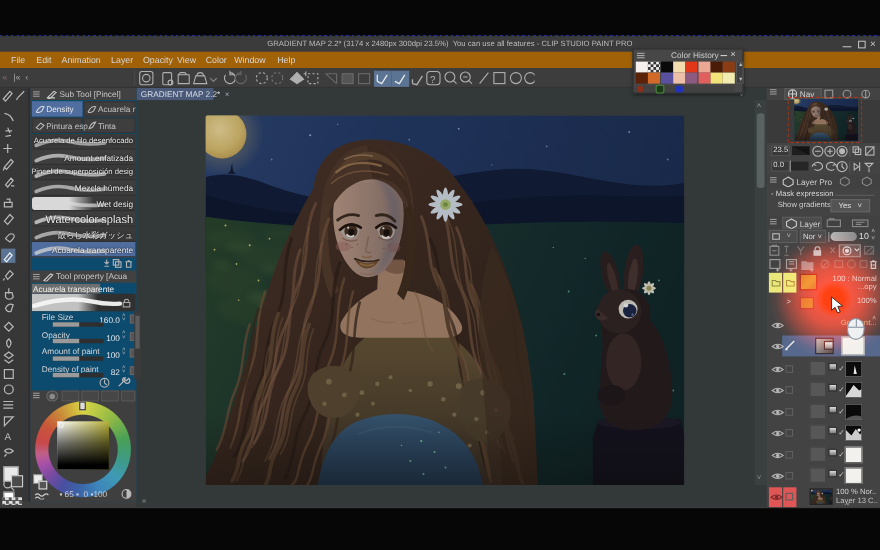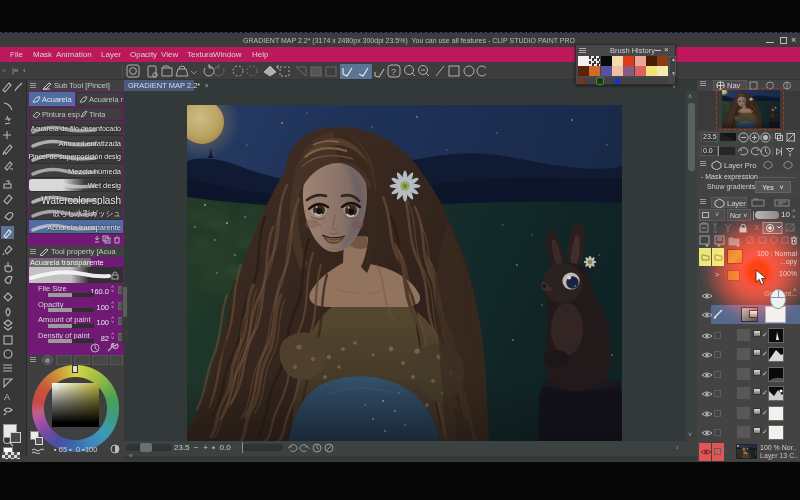--- a/index.html
+++ b/index.html
@@ -15,28 +15,28 @@
 <div class="ab" style="left:0;top:32px;width:800px;height:1px;background:repeating-linear-gradient(90deg,#2a38b8 0 2px,#15161c 2px 5px)"></div>
 <div class="ab" style="left:797px;top:33px;width:2px;height:428px;background:repeating-linear-gradient(180deg,#2a38b8 0 2px,#20222a 2px 5px)"></div>
 
 <div class="ab" style="left:0;top:33px;width:800px;height:14px;background:#3b3b3b">
  <div class="ab tiny" style="left:243px;top:4px;color:#bdbdbd;font-size:7px">GRADIENT MAP 2.2* (3174 x 2480px 300dpi 23.5%)&nbsp; You can use all features - CLIP STUDIO PAINT PRO</div>
  <div class="ab" style="left:766px;top:9px;width:8px;height:1px;background:#bbb"></div>
  <div class="ab" style="left:780px;top:4px;width:7px;height:7px;border:1px solid #bbb"></div>
  <div class="ab" style="left:791px;top:3px;color:#ccc;font-size:9px;line-height:8px">×</div>
 </div>
 
-<div class="ab" style="left:0;top:47px;width:800px;height:15px;background:#be185d">
+<div class="ab" style="left:0;top:47px;width:800px;height:15px;background:#a16207">
  <div class="ab" style="left:10px;top:3px;font-size:8px;color:#d4d4d4">File</div>
- <div class="ab" style="left:33px;top:3px;font-size:8px;color:#d4d4d4">Mask</div>
+ <div class="ab" style="left:33px;top:3px;font-size:8px;color:#d4d4d4">Edit</div>
  <div class="ab" style="left:56px;top:3px;font-size:8px;color:#d4d4d4">Animation</div>
  <div class="ab" style="left:101px;top:3px;font-size:8px;color:#d4d4d4">Layer</div>
  <div class="ab" style="left:130px;top:3px;font-size:8px;color:#d4d4d4">Opacity</div>
  <div class="ab" style="left:161px;top:3px;font-size:8px;color:#d4d4d4">View</div>
- <div class="ab" style="left:187px;top:3px;font-size:8px;color:#d4d4d4">Textura</div>
+ <div class="ab" style="left:187px;top:3px;font-size:8px;color:#d4d4d4">Color</div>
  <div class="ab" style="left:213px;top:3px;font-size:8px;color:#d4d4d4">Window</div>
  <div class="ab" style="left:252px;top:3px;font-size:8px;color:#d4d4d4">Help</div>
 </div>
 
 <div class="ab" id="toolbar" style="left:0;top:62px;width:800px;height:18px;background:#3d3d3d;border-bottom:1px solid #333">
  <div class="ab icon tiny" style="left:2px;top:4px;color:#8d6a6a">«</div>
  <div class="ab icon tiny" style="left:12px;top:4px">|«&nbsp; ‹</div>
  <div class="ab" style="left:122px;top:2px;width:1px;height:14px;background:#4a4a4a"></div>
  <svg class="ab" style="left:126px;top:2px" width="360" height="15" viewBox="0 0 360 15">
   <g stroke="#b0b0b0" fill="none" stroke-width="1">
@@ -121,38 +121,38 @@
           <path d="M10 363 l3 3"></path>
   </g>
  </svg>
 
  <div class="ab" style="left:3px;top:344px;width:14px;height:14px;background:#e9e9e9;border:1px solid #999"></div>
  <div class="ab" style="left:10px;top:352px;width:11px;height:11px;background:#4a4a4a;border:1px solid #cfcfcf"></div>
  <div class="ab" style="left:3px;top:367px;width:10px;height:8px;background:#fff;border:1px solid #888"></div>
  <div class="ab" style="left:2px;top:372px;width:18px;height:7px;background:repeating-conic-gradient(#ddd 0 25%,#555 0 50%) 0 0/6px 6px"></div>
 </div>
 
-<div class="ab" style="left:28px;top:80px;width:96px;height:376px;background:#701a75">
+<div class="ab" style="left:28px;top:80px;width:96px;height:376px;background:#0c4a6e">
 
  <div class="ab" style="left:0;top:0;width:96px;height:11px;background:#414141">
   <div class="ab" style="left:2px;top:3px;width:6px;height:1px;background:#999;box-shadow:0 2px 0 #999,0 4px 0 #999"></div>
   <svg class="ab" style="left:14px;top:1px" width="10" height="9">
           <path d="M1 8 l6 -6 2 1 -6 6 z M1 8 h7" stroke="#ccc" fill="none"></path>
         </svg>
   <div class="ab" style="left:26px;top:1px;font-size:7.5px;color:#c6c6c6">Sub Tool [Pincel]</div>
  </div>
 
  <div class="ab" style="left:1px;top:12px;width:46px;height:14px;background:#4f6d9e"></div>
  <div class="ab" style="left:48px;top:12px;width:47px;height:14px;background:#3e3e3e;border:1px solid #353535"></div>
  <div class="ab" style="left:1px;top:27px;width:46px;height:14px;background:#3e3e3e;border:1px solid #353535"></div>
  <div class="ab" style="left:48px;top:27px;width:47px;height:14px;background:#3e3e3e;border:1px solid #353535"></div>
  <svg class="ab" style="left:4px;top:15px" width="9" height="8">
         <path d="M1 7 q3 -6 7 -5 l-2 4 q-3 2 -5 1" stroke="#ddd" fill="none"></path>
       </svg>
- <div class="ab" style="left:14px;top:15px;font-size:7.5px;color:#e8e8e8">Acuarela</div>
+ <div class="ab" style="left:14px;top:15px;font-size:7.5px;color:#e8e8e8">Density</div>
  <svg class="ab" style="left:51px;top:15px" width="9" height="8">
         <path d="M1 7 q3 -6 7 -5 l-2 4 q-3 2 -5 1" stroke="#bbb" fill="none"></path>
       </svg>
  <div class="ab" style="left:61px;top:15px;font-size:7.5px;color:#c2c2c2">Acuarela r</div>
  <svg class="ab" style="left:4px;top:30px" width="9" height="8">
         <path d="M1 6 l4 -4 3 2 -4 4 z" stroke="#bbb" fill="none"></path>
       </svg>
  <div class="ab" style="left:14px;top:30px;font-size:7.5px;color:#c2c2c2">Pintura esp</div>
  <svg class="ab" style="left:51px;top:30px" width="9" height="8">
         <path d="M2 7 q2 -6 6 -6 l-3 5 z" stroke="#bbb" fill="none"></path>
@@ -628,38 +628,20 @@
   <rect y="270" width="435" height="66" fill="url(#fade)"></rect>
  </symbol>
  <use href="#painting" width="435" height="336"></use>
 </svg>
 
 <div class="ab" style="left:686px;top:91px;width:11px;height:350px;background:#3a4040">
  <div class="ab" style="left:2px;top:2px;color:#9a9a9a;font-size:7px">˄</div>
  <div class="ab" style="left:2px;top:12px;width:7px;height:68px;background:#5a6161;border-radius:3px"></div>
  <div class="ab" style="left:2px;top:340px;color:#9a9a9a;font-size:7px">˅</div>
 </div>
-<div class="ab" style="left:124px;top:441px;width:573px;height:15px;background:#3c4242">
- <div class="ab" style="left:2px;top:3px;width:46px;height:7px;background:#2e3434;border-radius:3px"></div>
- <div class="ab" style="left:16px;top:2px;width:12px;height:9px;background:#6a7070;border-radius:2px"></div>
- <div class="ab" style="left:50px;top:2px;font-size:8px;color:#c8c8c8">23.5&nbsp;&nbsp;−&nbsp;&nbsp;+&nbsp;&nbsp;▪&nbsp;&nbsp;0.0</div>
- <div class="ab" style="left:119px;top:3px;width:40px;height:7px;background:#2e3434;border-radius:3px"></div>
- <div class="ab" style="left:118px;top:1px;width:1px;height:11px;background:#8a8a8a"></div>
- <svg class="ab" style="left:164px;top:2px" width="46" height="10" viewBox="0 0 46 10">
-  <g stroke="#9a9a9a" fill="none">
-          <path d="M1.5 3.5 a4 3.4 0 1 1 1 4.2 m-1 -4.2 l-2 2.4 m2 -2.4 l2.4 0.8"></path>
-          <path d="M19.5 3.5 a4 3.4 0 1 0 -1 4.2 m1 -4.2 l2 2.4 m-2 -2.4 l-2.4 0.8"></path>
-          <circle cx="29" cy="5" r="4"></circle>
-          <path d="M29 2.2 v2.8 l1.8 1.6"></path>
-          <circle cx="41" cy="5" r="4"></circle>
-          <path d="M38.2 7.8 l5.6 -5.6"></path>
-        </g>
- </svg>
- <div class="ab" style="left:552px;top:2px;color:#9a9a9a;font-size:8px">›</div>
-</div>
 <div class="ab" style="left:124px;top:456px;width:573px;height:5px;background:#343a3a"></div>
 <div class="ab" style="left:129px;top:452px;color:#9a9a9a;font-size:7px">«</div>
 
 <div class="ab" style="left:672px;top:83px;color:#9a9a9a;font-size:7px">˅</div>
 <div class="ab" style="left:697px;top:80px;width:103px;height:381px;background:#434343">
 
  <div class="ab" style="left:3px;top:1px;width:6px;height:1px;background:#999;box-shadow:0 2px 0 #999,0 4px 0 #999"></div>
  <div class="ab" style="left:16px;top:0;width:34px;height:11px;background:#4c4c4c;border:1px solid #5a5a5a"></div>
  <svg class="ab" style="left:19px;top:1px" width="9" height="9">
         <circle cx="4.5" cy="4.5" r="3.8" stroke="#ccc" fill="none"></circle>
@@ -920,21 +902,21 @@
         </div>
         <div class="ab" style="left:63px;top:196.5px;font-size:7px;color:#d0d0d0">100 % Nor..</div>
         <div class="ab" style="left:63px;top:204.5px;font-size:7px;color:#c0c0c0">Layer 13 C..</div>
         <div class="ab" style="left:72px;top:208.5px;color:#bbb;font-size:6px">˅</div>
         <div class="ab" style="left:96px;top:40px;color:#bbb;font-size:6px">˄</div>
       </div>
 </div>
 
 <div class="ab" style="left:575px;top:44px;width:101px;height:41px;background:#474747;border:1px solid #2d2d2d;box-shadow:0 1px 3px rgba(0,0,0,.5)">
  <div class="ab" style="left:3px;top:3px;width:7px;height:1px;background:#aaa;box-shadow:0 2px 0 #aaa,0 4px 0 #aaa"></div>
- <div class="ab" style="left:34px;top:1px;font-size:7.5px;color:#cdcdcd">Brush History</div>
+ <div class="ab" style="left:34px;top:1px;font-size:7.5px;color:#cdcdcd">Color History</div>
  <div class="ab" style="left:79px;top:5px;width:6px;height:1px;background:#ccc"></div>
  <div class="ab" style="left:88px;top:0;font-size:8px;color:#ddd">×</div>
  <div class="ab" id="chist" style="left:2px;top:11px;width:90px;height:20px">
         <div class="ab" style="left:0.0px;top:0px;width:11px;height:10px;background:#f5f0ee"></div>
         <div class="ab" style="left:11.3px;top:0px;width:11px;height:10px;background:repeating-conic-gradient(#eee 0 25%,#333 0 50%) 0 0/5px 5px"></div>
         <div class="ab" style="left:22.6px;top:0px;width:11px;height:10px;background:#0a0a0a"></div>
         <div class="ab" style="left:33.900000000000006px;top:0px;width:11px;height:10px;background:#f2dcae"></div>
         <div class="ab" style="left:45.2px;top:0px;width:11px;height:10px;background:#e03818"></div>
         <div class="ab" style="left:56.5px;top:0px;width:11px;height:10px;background:#eda895"></div>
         <div class="ab" style="left:67.80000000000001px;top:0px;width:11px;height:10px;background:#4a1c08"></div>

